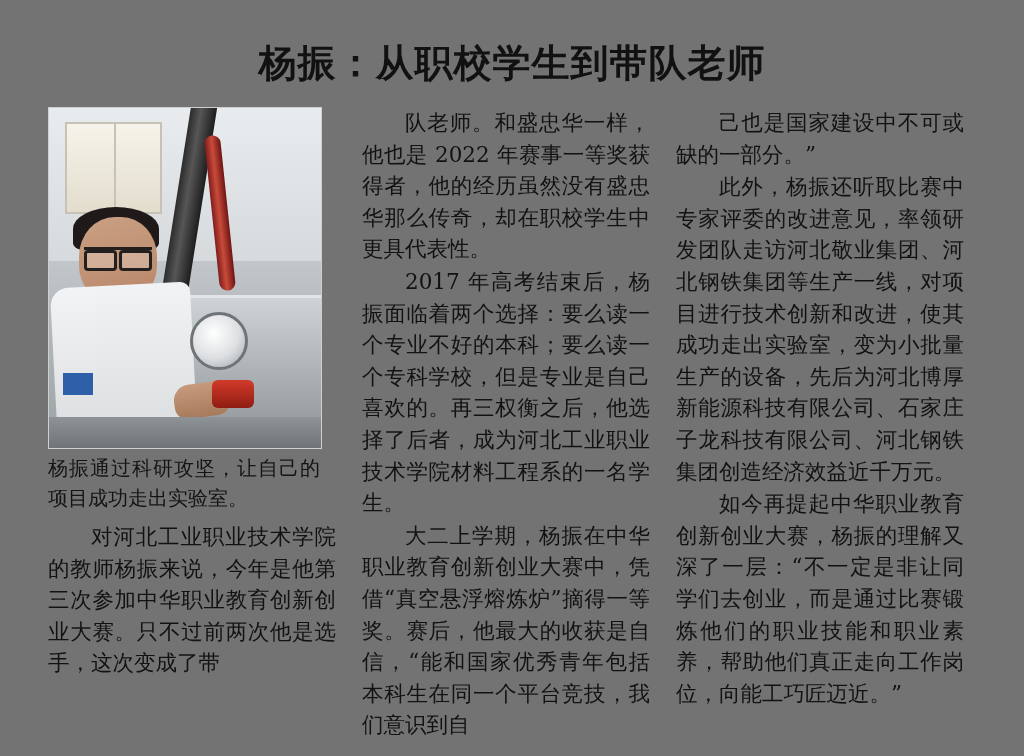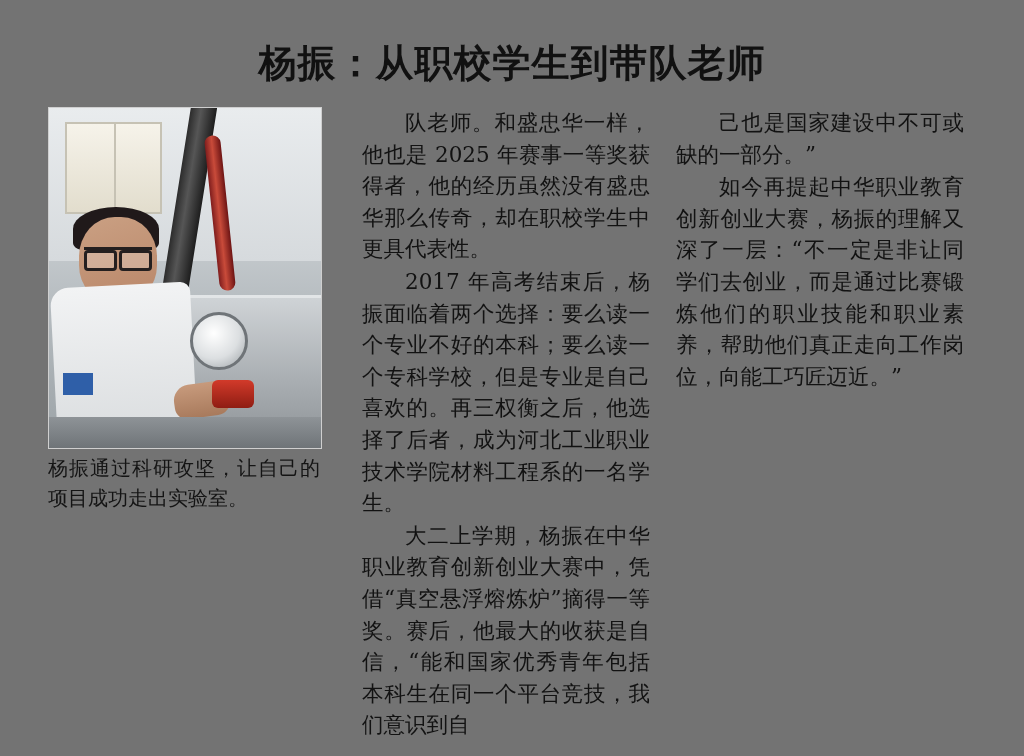--- a/index.html
+++ b/index.html
@@ -200,27 +200,29 @@
           <div class="ph-glasses"></div>
           <div class="ph-coat"></div>
           <div class="ph-dial"></div>
           <div class="ph-hand"></div>
           <div class="ph-redvalve"></div>
           <div class="ph-blue"></div>
           <div class="ph-base"></div>
         </div>
         <div class="caption">杨振通过科研攻坚，让自己的项目成功走出实验室。</div>
       </div>
+      <p>对河北工业职业技术学院的教师杨振来说，今年是他第三次参加中华职业教育创新创业大赛。只不过前两次他是选手，这次变成了带</p>
     </div>
 
     <div class="col">
-      <p>队老师。和盛忠华一样，他也是 2025 年赛事一等奖获得者，他的经历虽然没有盛忠华那么传奇，却在职校学生中更具代表性。</p>
+      <p>队老师。和盛忠华一样，他也是 2022 年赛事一等奖获得者，他的经历虽然没有盛忠华那么传奇，却在职校学生中更具代表性。</p>
       <p>2017 年高考结束后，杨振面临着两个选择：要么读一个专业不好的本科；要么读一个专科学校，但是专业是自己喜欢的。再三权衡之后，他选择了后者，成为河北工业职业技术学院材料工程系的一名学生。</p>
       <p>大二上学期，杨振在中华职业教育创新创业大赛中，凭借“真空悬浮熔炼炉”摘得一等奖。赛后，他最大的收获是自信，“能和国家优秀青年包括本科生在同一个平台竞技，我们意识到自</p>
     </div>
 
     <div class="col">
       <p>己也是国家建设中不可或缺的一部分。”</p>
+      <p>此外，杨振还听取比赛中专家评委的改进意见，率领研发团队走访河北敬业集团、河北钢铁集团等生产一线，对项目进行技术创新和改进，使其成功走出实验室，变为小批量生产的设备，先后为河北博厚新能源科技有限公司、石家庄子龙科技有限公司、河北钢铁集团创造经济效益近千万元。</p>
       <p>如今再提起中华职业教育创新创业大赛，杨振的理解又深了一层：“不一定是非让同学们去创业，而是通过比赛锻炼他们的职业技能和职业素养，帮助他们真正走向工作岗位，向能工巧匠迈近。”</p>
     </div>
 
   </div>
 </div>
 
 </body></html>

